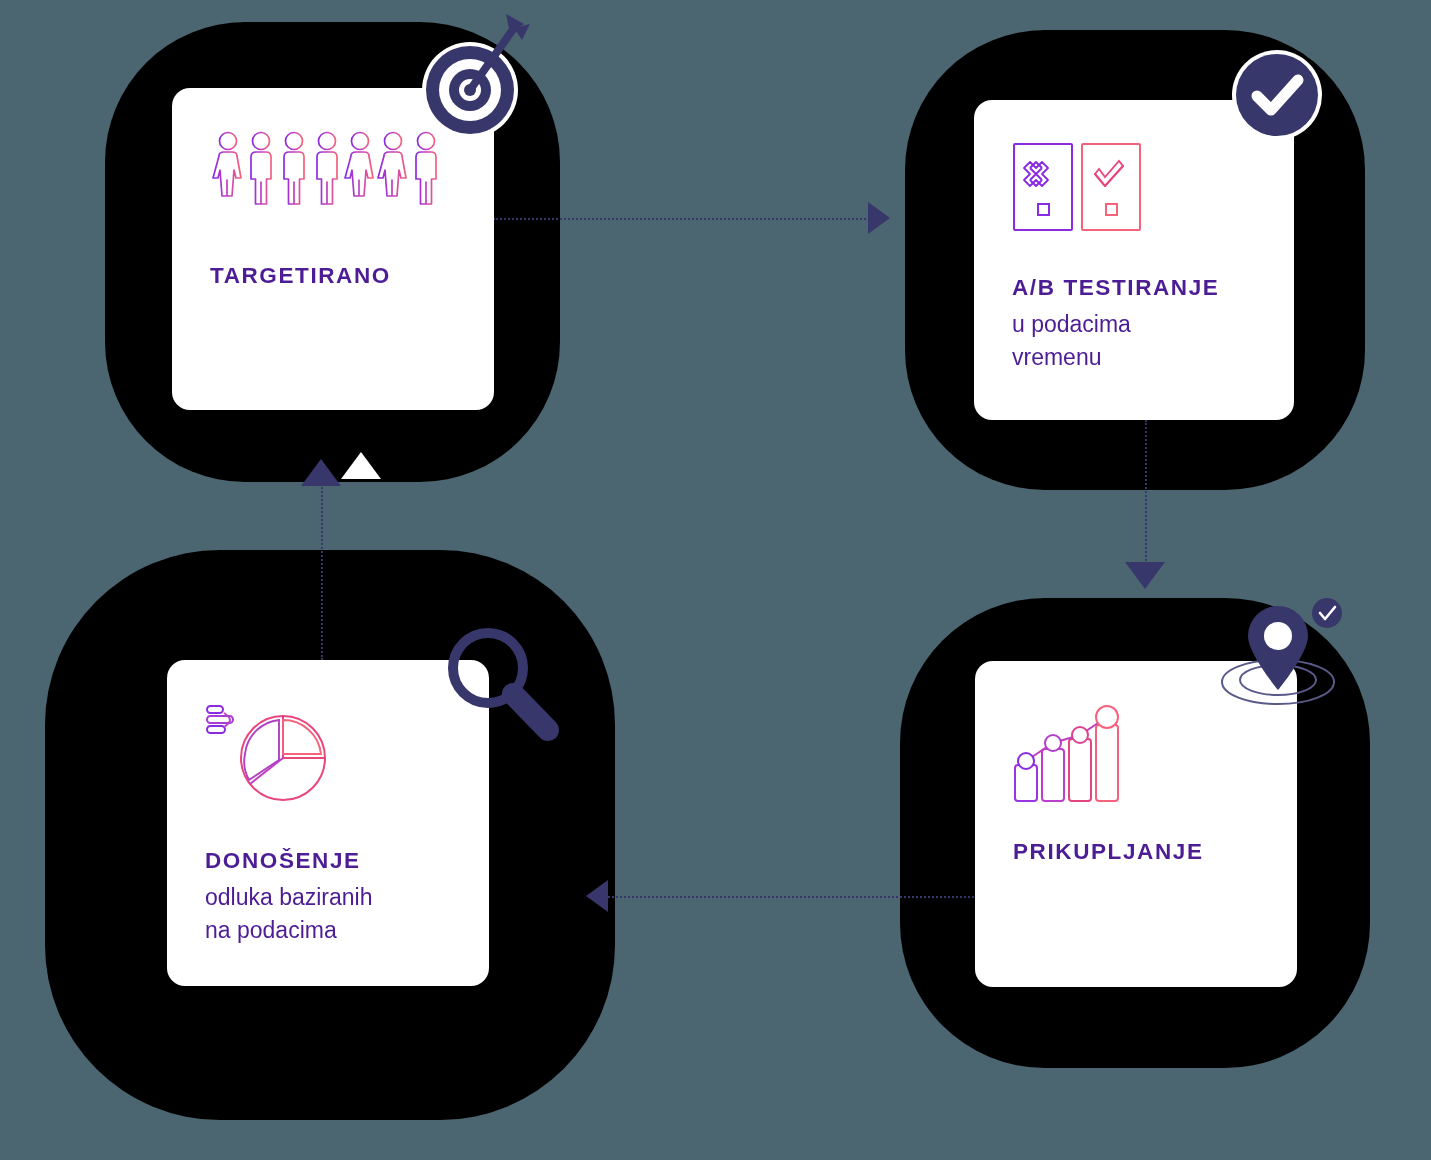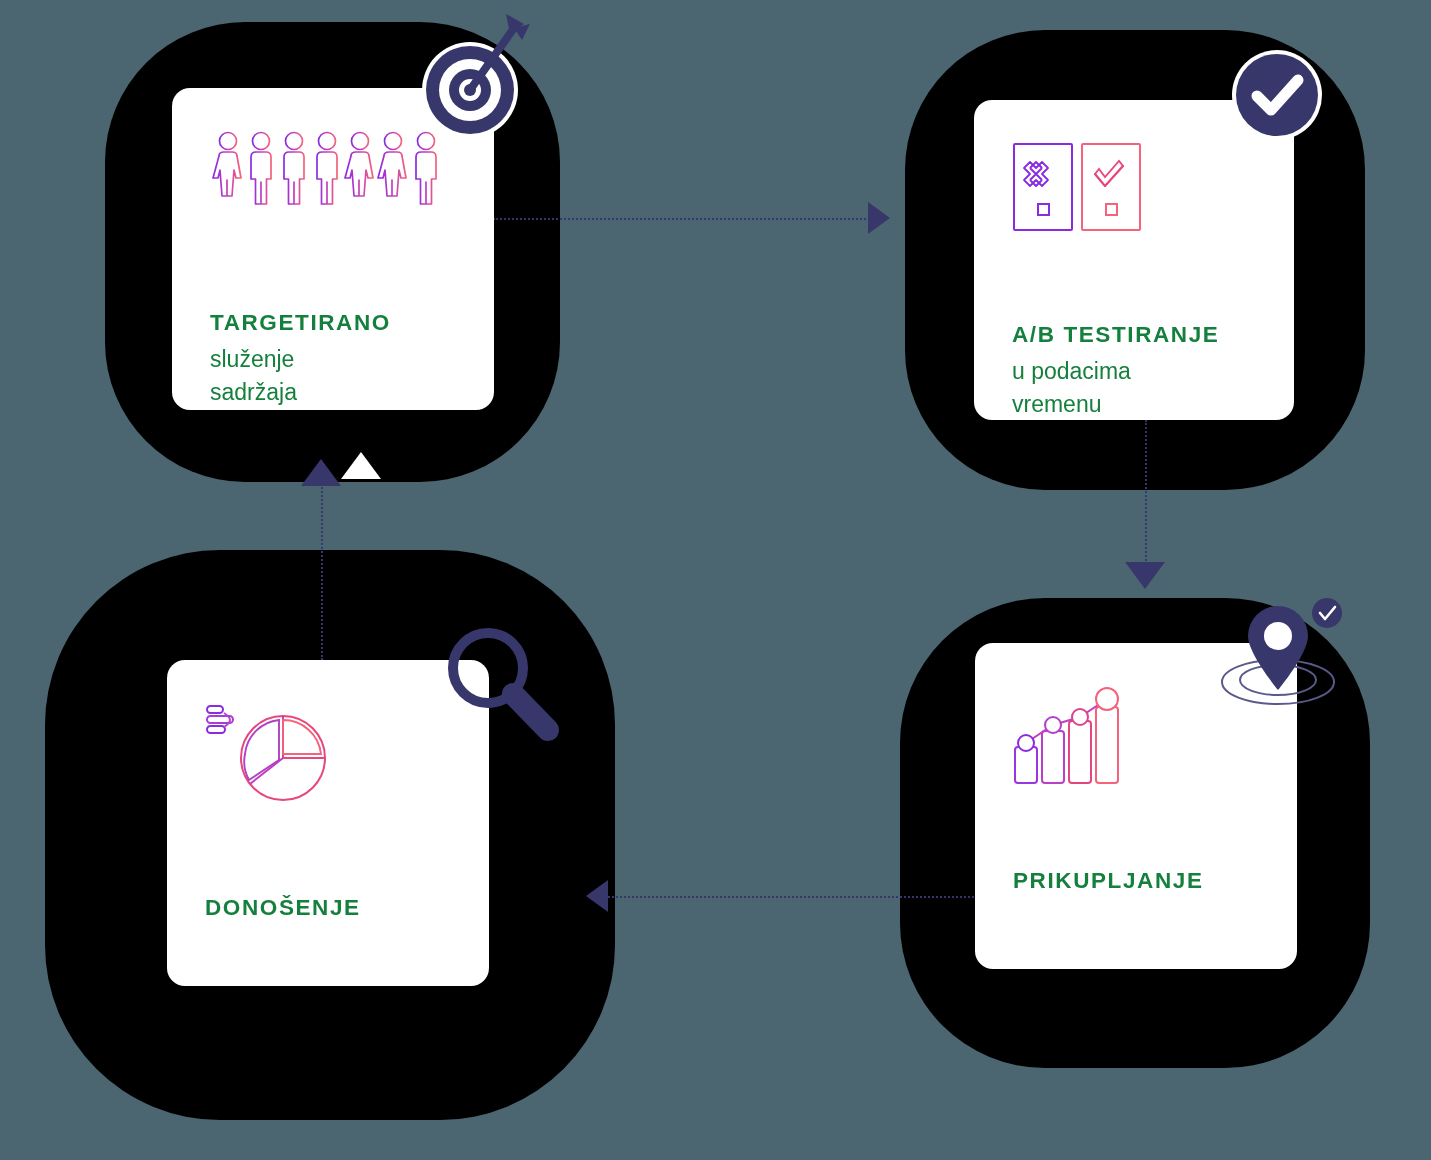--- a/index.html
+++ b/index.html
@@ -30,32 +30,31 @@
   .card {
     position: absolute;
     background: #ffffff;
     border-radius: 18px;
     box-shadow: 0 14px 34px rgba(0,0,0,0.17);
     box-sizing: border-box;
   }
   .card-tl { left: 172px; top: 88px;  width: 322px; height: 322px; }
   .card-tr { left: 974px; top: 100px; width: 320px; height: 320px; }
   .card-bl { left: 167px; top: 660px; width: 322px; height: 326px; }
-  .card-br { left: 975px; top: 643px; width: 322px; height: 326px; }
+  .card-br { left: 975px; top: 661px; width: 322px; height: 326px; }
 
   .card-icon {
     position: absolute;
     left: 38px;
     top: 42px;
   }
   .card-text {
     position: absolute;
     left: 38px;
-    color: #15803d;
-    margin-top: 47px;
+    color: #4c1d95;
   }
   .card-tl .card-text { top: 175px; }
   .card-tr .card-text { top: 175px; }
   .card-bl .card-text { top: 188px; }
   .card-br .card-text { top: 178px; }
 
   .card-title {
     font-size: 22.5px;
     font-weight: 700;
     letter-spacing: 1.6px;
@@ -186,22 +185,20 @@
             <circle cx="14" cy="11" r="8.5"></circle>
             <path d="M4 27 q0 -5 5 -5 h10 q5 0 5 5 v22 h-4.5 v25 h-5.5 v-22 h-0 v22 h-5.5 v-25 h-4.5 z"></path>
           </g>
 
           <path d="M28 34 h12 M61 34 h12 M94 34 h12 M127 34 h12 M160 34 h12 M193 34 h12"></path>
         </g>
       </svg>
     </div>
     <div class="card-text">
       <p class="card-title">TARGETIRANO</p>
-      <p class="card-sub">služenje
-sadržaja</p>
     </div>
   </div>
 
   <div class="badge badge-target">
     <svg width="112" height="130" viewBox="0 0 112 130">
       <circle cx="52" cy="80" r="48" fill="#ffffff"></circle>
       <circle cx="52" cy="80" r="44" fill="#38376b"></circle>
       <circle cx="52" cy="80" r="31" fill="#ffffff"></circle>
       <circle cx="52" cy="80" r="21" fill="#38376b"></circle>
       <circle cx="52" cy="80" r="11" fill="#ffffff"></circle>
@@ -257,20 +254,22 @@
           <path d="M78 56 L78 14" stroke="#d53f97"></path>
           <path d="M78 56 L120 56" stroke="#e8467d"></path>
           <path d="M78 56 L45 82" stroke="#c13fc0"></path>
           <path d="M78 52 L78 18 A38 38 0 0 1 116 52 Z" stroke="#f4627b" stroke-width="1.9" fill="none"></path>
           <path d="M74 58 L44 78 A38 38 0 0 1 40 52 A38 38 0 0 1 74 18 Z" stroke="#b040c4" stroke-width="1.9" fill="none"></path>
         </g>
       </svg>
     </div>
     <div class="card-text">
       <p class="card-title">DONOŠENJE</p>
+      <p class="card-sub">odluka baziranih
+na podacima</p>
     </div>
   </div>
 
   <div class="badge badge-search">
     <svg width="132" height="132" viewBox="0 0 132 132">
       <circle cx="52" cy="50" r="35" fill="none" stroke="#38376b" stroke-width="10"></circle>
       <path d="M77 76 L112 112" stroke="#38376b" stroke-width="22" stroke-linecap="round" fill="none"></path>
     </svg>
   </div>
 

